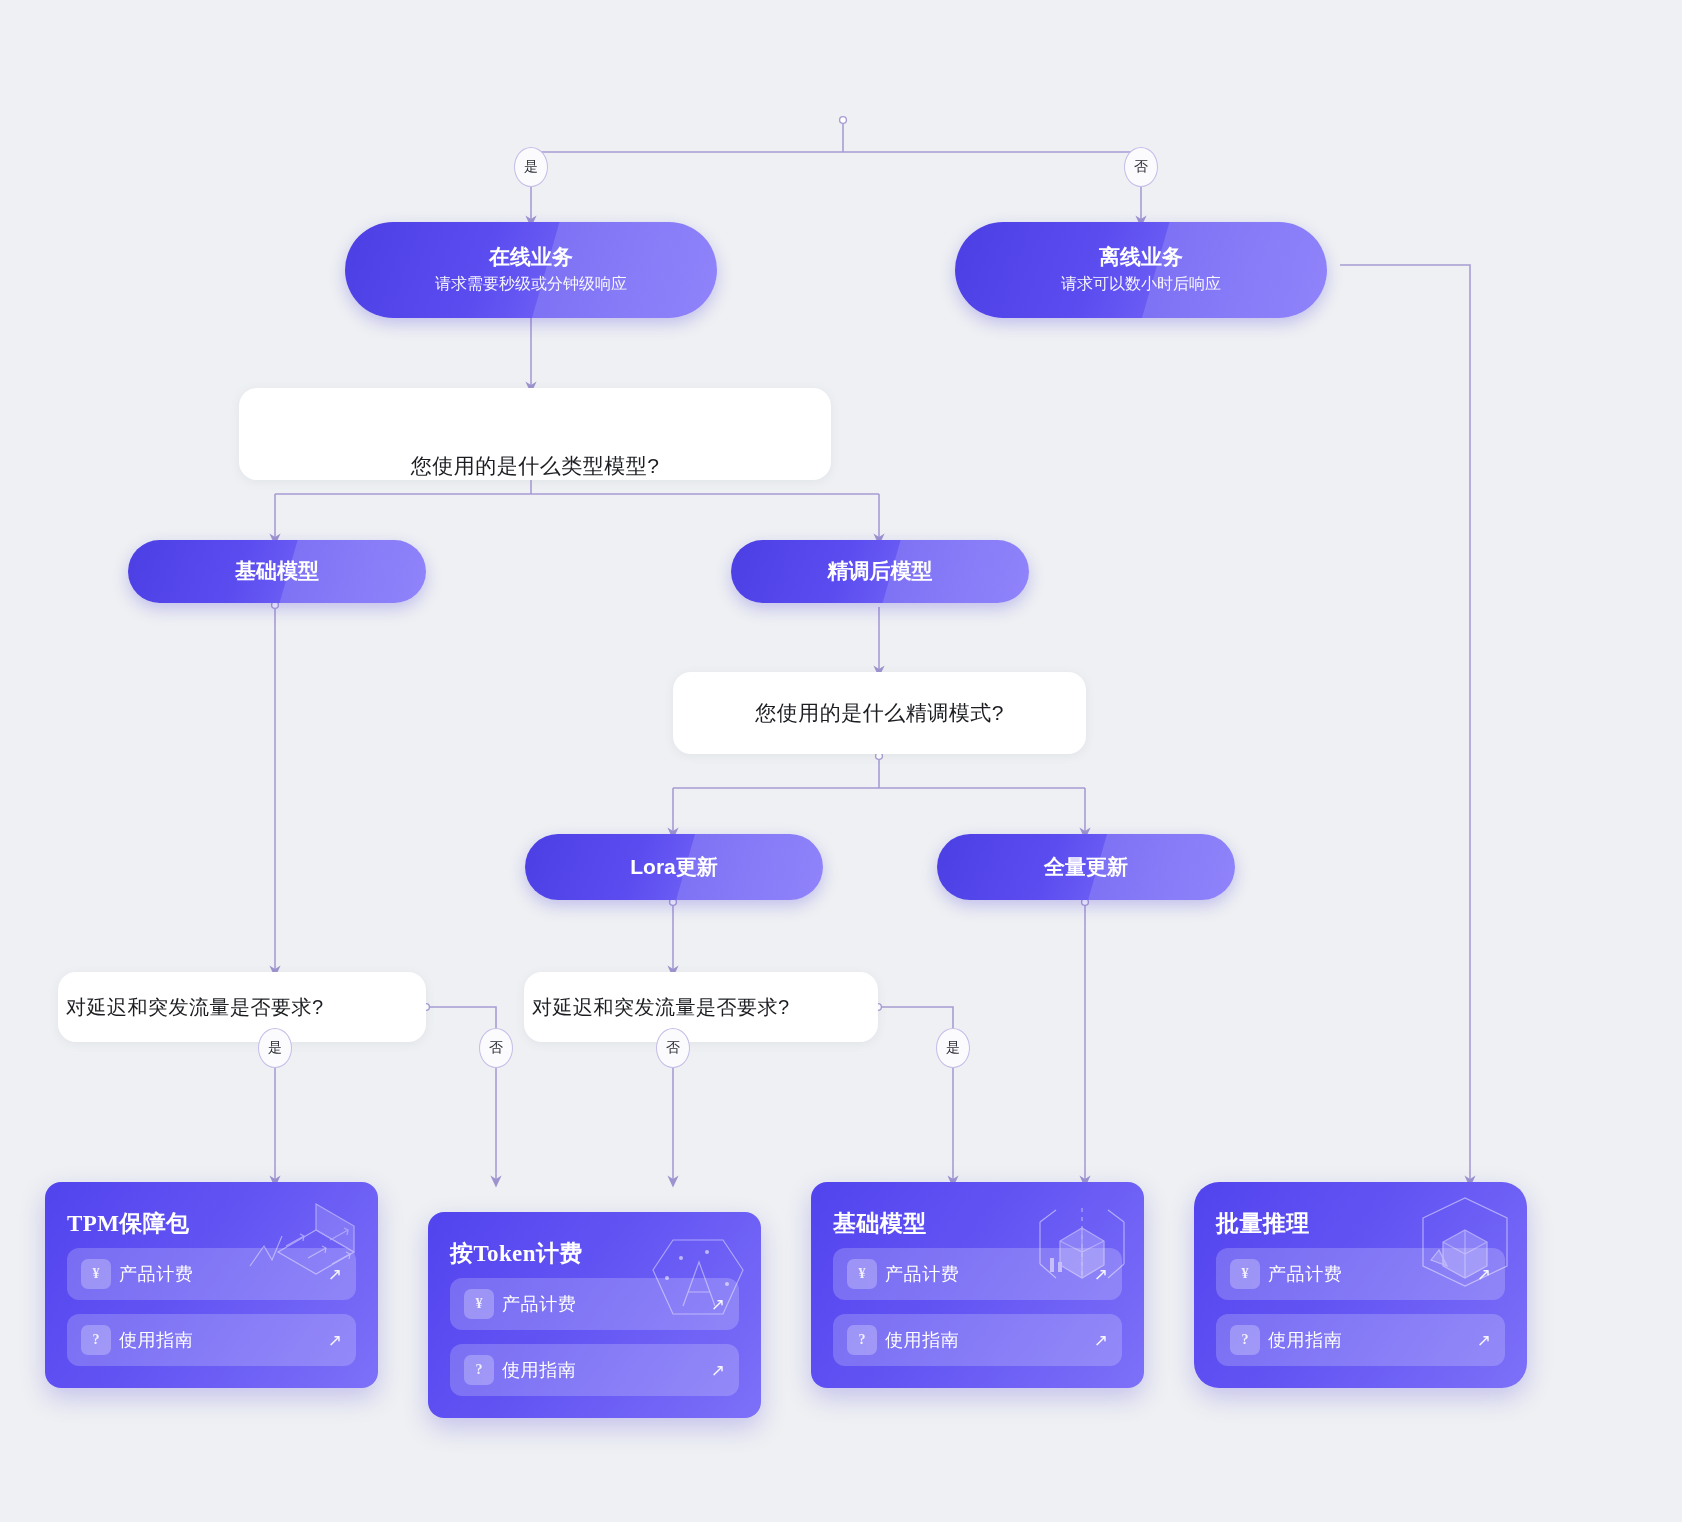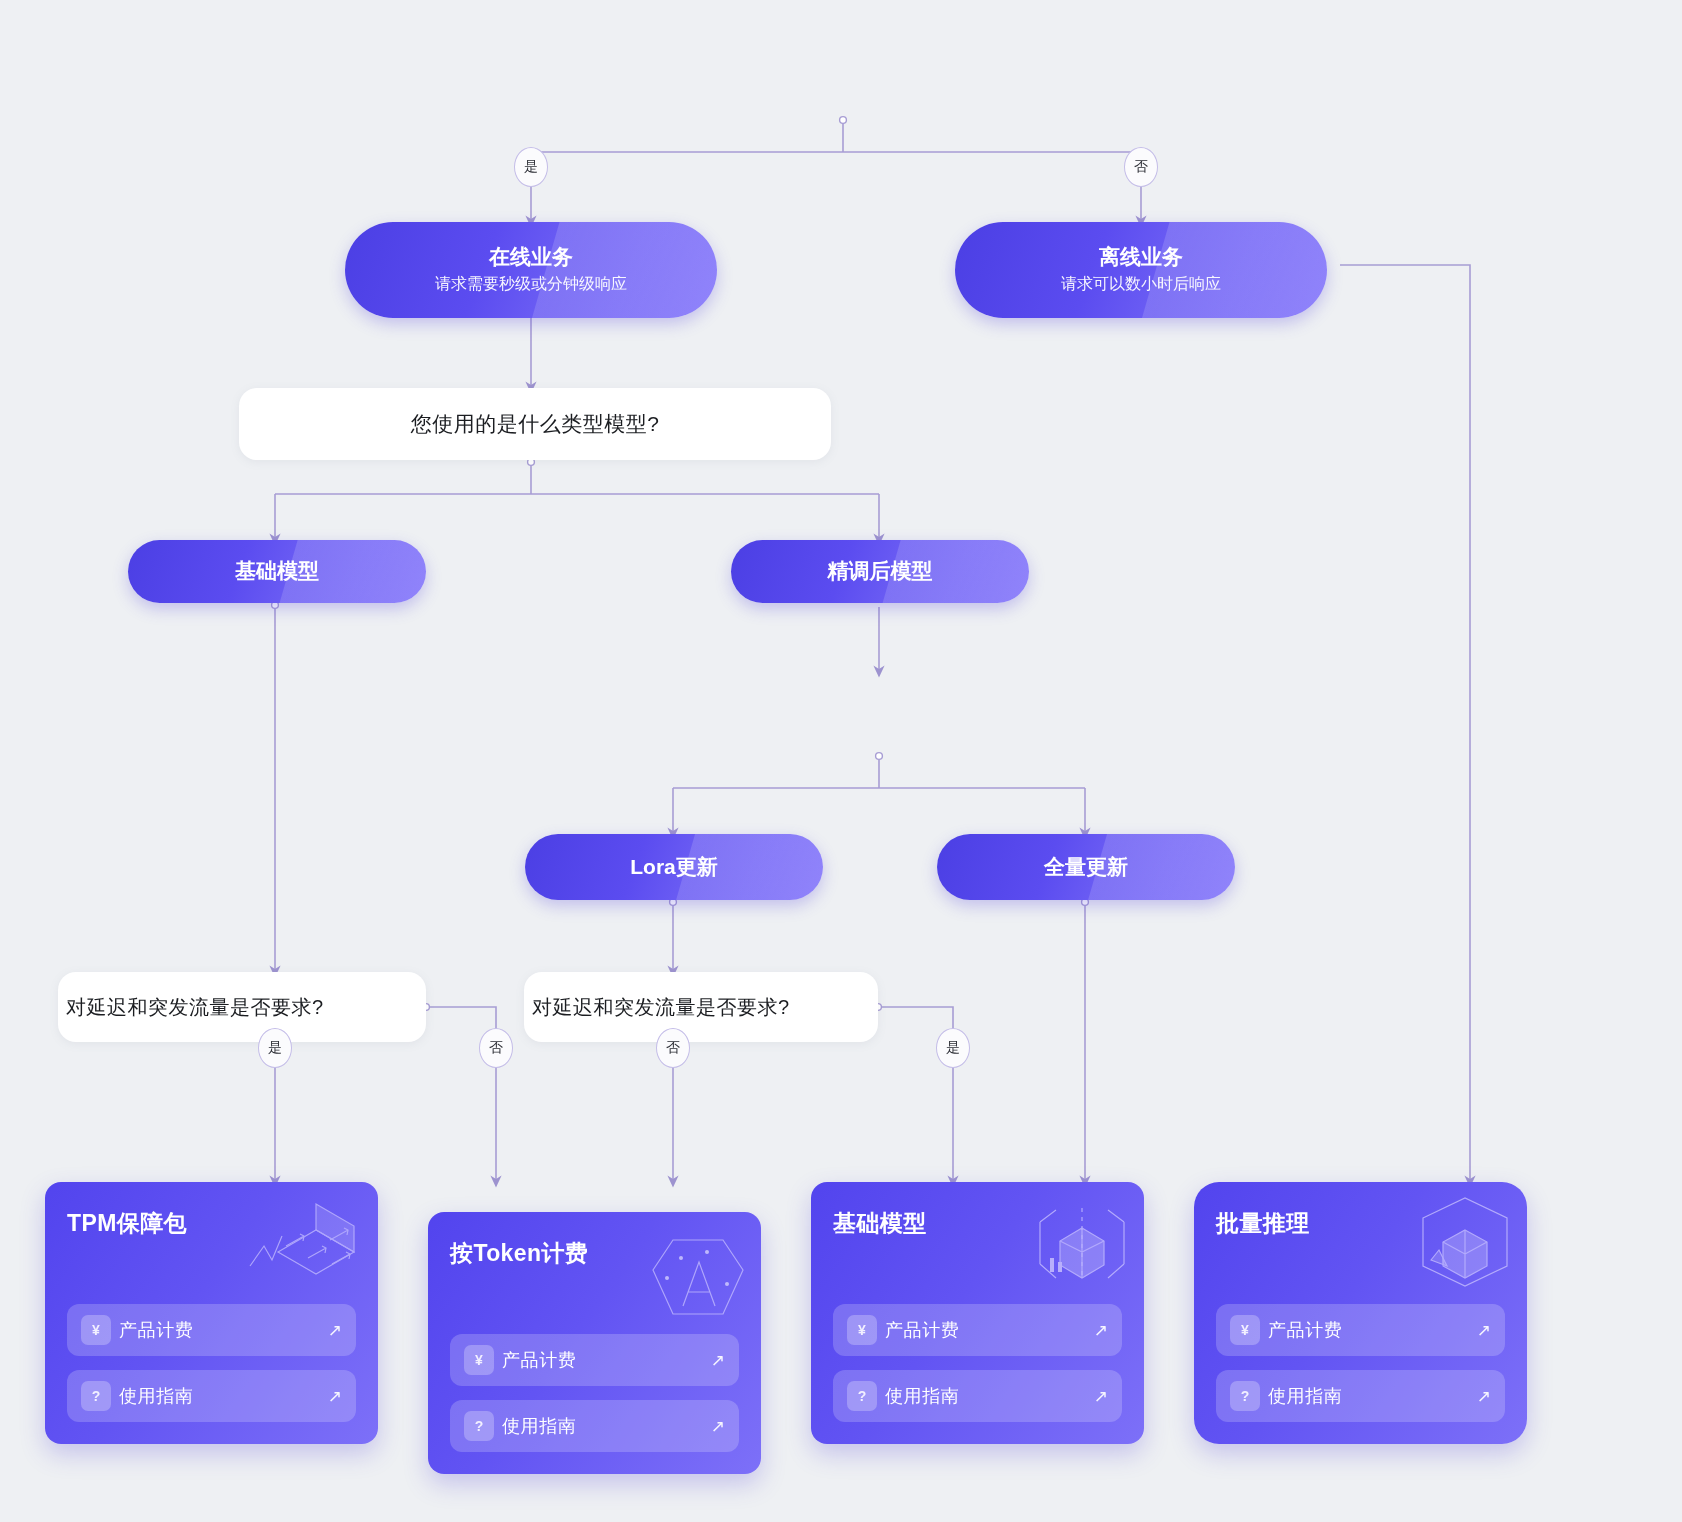--- a/index.html
+++ b/index.html
@@ -56,26 +56,27 @@
     border-radius:50%;
     background:#fbfbfd;
     border:1px solid #c4bde8;
     display:flex; align-items:center; justify-content:center;
     font-size:14px; color:#2a2c33;
   }
 
   
   .card{
     position:absolute;
-    width:333px; height:262px;
+    width:333px; height:206px;
     border-radius:16px;
     background:linear-gradient(125deg,#5244ee 0%,#6254f3 45%,#7d70f8 100%);
     box-shadow:0 10px 24px rgba(79,65,215,.25);
     overflow:hidden;
     padding:26px 22px 20px 22px;
+    font-family:Liberation Serif, serif;
   }
   .card .deco{
     position:absolute; right:6px; top:6px; width:160px; height:130px;
     opacity:.85; pointer-events:none;
   }
   .card .ctitle{
     font-size:23px; font-weight:700; color:#fff; letter-spacing:.4px;
     position:relative; z-index:2;
   }
   .card .btns{ position:absolute; left:22px; right:22px; bottom:22px; z-index:2;}
@@ -170,32 +171,35 @@
   <div class="pill" style="left:345px; top:222px; width:372px; height:96px;">
     <div class="t1">在线业务</div>
     <div class="t2">请求需要秒级或分钟级响应</div>
   </div>
 
   <div class="pill" style="left:955px; top:222px; width:372px; height:96px;">
     <div class="t1">离线业务</div>
     <div class="t2">请求可以数小时后响应</div>
   </div>
 
-  <div class="qbox" style="left:239px; top:388px; width:592px; height:72px;">
+  <div class="qbox" style="left:239px; top:388px; width:592px; height:92px;align-items:flex-end;">
     <span>您使用的是什么类型模型?</span>
   </div>
 
   <div class="pill single" style="left:128px; top:540px; width:298px; height:63px;">
     <div class="t1">基础模型</div>
   </div>
 
   <div class="pill single" style="left:731px; top:540px; width:298px; height:63px;">
     <div class="t1">精调后模型</div>
   </div>
 
+  <div class="qbox" style="left:673px; top:672px; width:413px; height:82px;">
+    <span>您使用的是什么精调模式?</span>
+  </div>
 
   <div class="pill single" style="left:525px; top:834px; width:298px; height:66px;">
     <div class="t1">Lora更新</div>
   </div>
 
   <div class="pill single" style="left:937px; top:834px; width:298px; height:66px;">
     <div class="t1">全量更新</div>
   </div>
 
   <div class="qbox left-align" style="left:58px; top:972px; width:368px; height:70px;">

